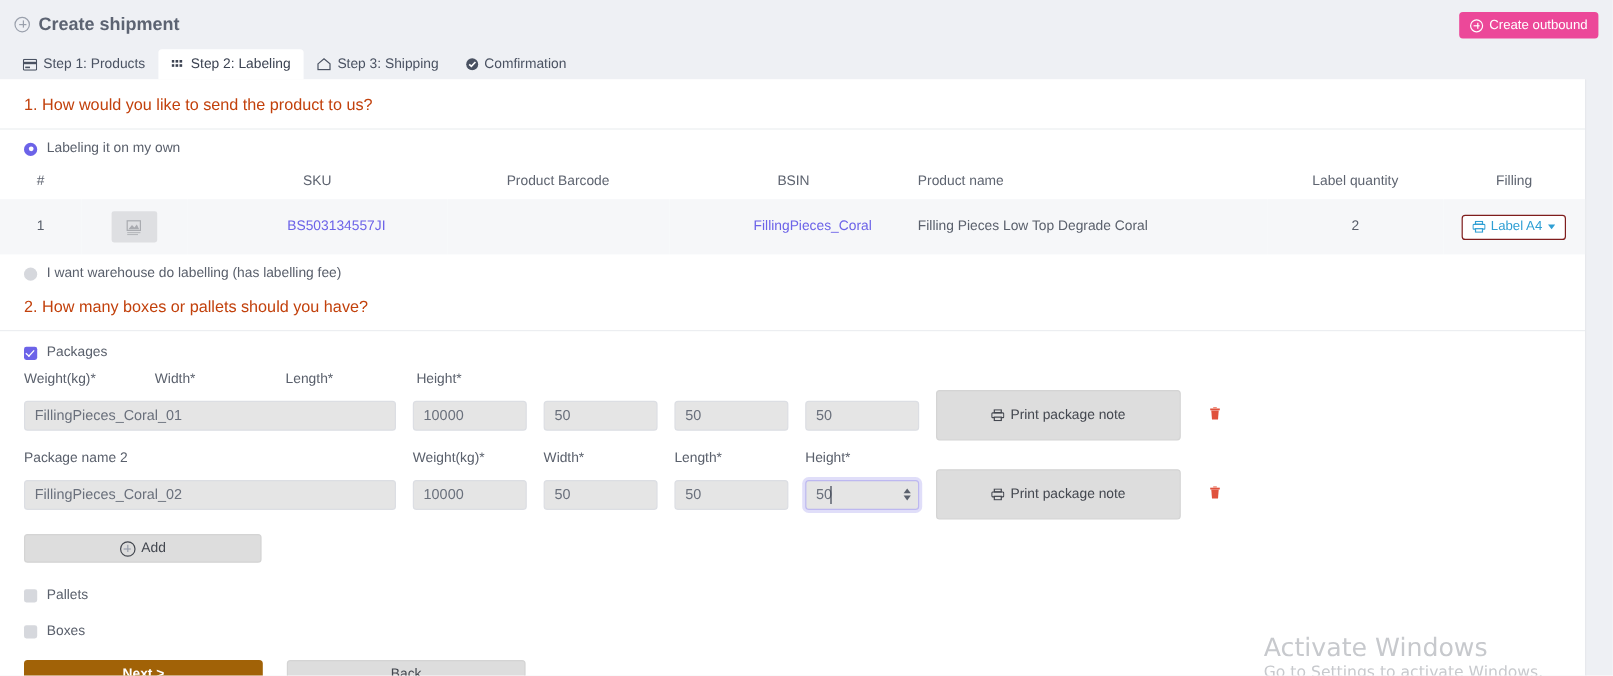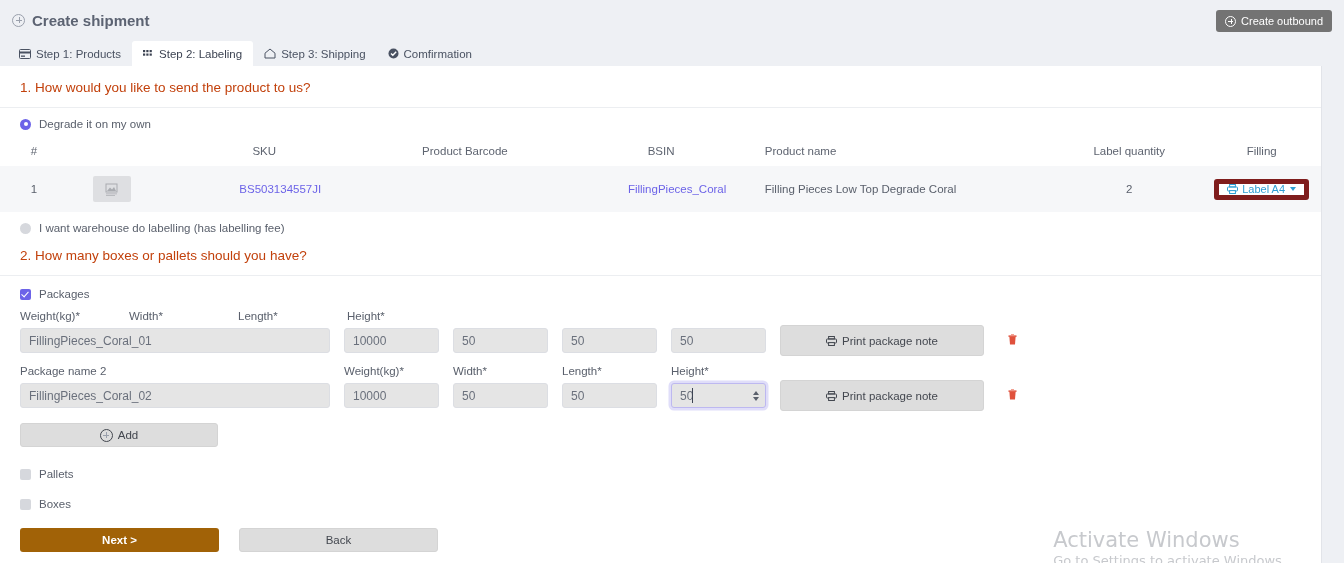--- a/index.html
+++ b/index.html
@@ -45,21 +45,21 @@
     position: absolute;
     background: #9aa0ac;
   }
   .circle-plus::before { left: 2.5px; right: 2.5px; top: 5.5px; height: 1px; }
   .circle-plus::after  { top: 2.5px; bottom: 2.5px; left: 5.5px; width: 1px; }
 
   .btn-create-outbound {
     position: absolute;
     right: 12px;
     top: 10px;
-    background: #737373;
+    background: #ec4899;
     color: #fff;
     border: none;
     border-radius: 3px;
     height: 22px;
     padding: 0 9px;
     font-size: 11px;
     font-family: inherit;
     display: flex;
     align-items: center;
     gap: 5px;
@@ -196,21 +196,21 @@
     background: #dedfe2;
     display: inline-flex;
     align-items: center;
     justify-content: center;
     border-radius: 2px;
   }
   .btn-label-a4 {
     display: inline-flex;
     align-items: center;
     gap: 4px;
-    border: 5px solid #7f1d1d;
+    border: 1px solid #7f1d1d;
     color: #2f9fd4;
     background: #fff;
     border-radius: 3px;
     height: 21px;
     padding: 0 8px;
     font-size: 11px;
     font-family: inherit;
     cursor: pointer;
   }
   .caret-d {
@@ -278,21 +278,21 @@
   .spinner i.up   { border-bottom: 4px solid #5a606c; }
   .spinner i.down { border-top: 4px solid #5a606c; }
   .caret-bar {
     position: absolute;
     left: 21px; top: 5px;
     width: 1px; height: 15px;
     background: #3c4352;
   }
   .btn-grey {
     width: 100%;
-    height: 31px;
+    height: 42px;
     background: #dddddd;
     border: 1px solid #d4d4d4;
     border-radius: 3px;
     font-size: 11.5px;
     font-family: inherit;
     color: #43474f;
     cursor: pointer;
     display: flex;
     align-items: center;
     justify-content: center;
@@ -413,21 +413,21 @@
   </div>
 </div>
 
 <div class="panel">
 
   <div class="section-q">1. How would you like to send the product to us?</div>
   <div class="hr"></div>
 
   <div class="opt-row" style="padding-top:10px;">
     <span class="radio checked"></span>
-    <span>Degrade it on my own</span>
+    <span>Labeling it on my own</span>
   </div>
 
   <table class="ptable">
     <thead>
       <tr>
         <th class="col-hash">#</th>
         <th class="col-img"></th>
         <th class="col-sku">SKU</th>
         <th class="col-bar">Product Barcode</th>
         <th class="col-bsin">BSIN</th>

